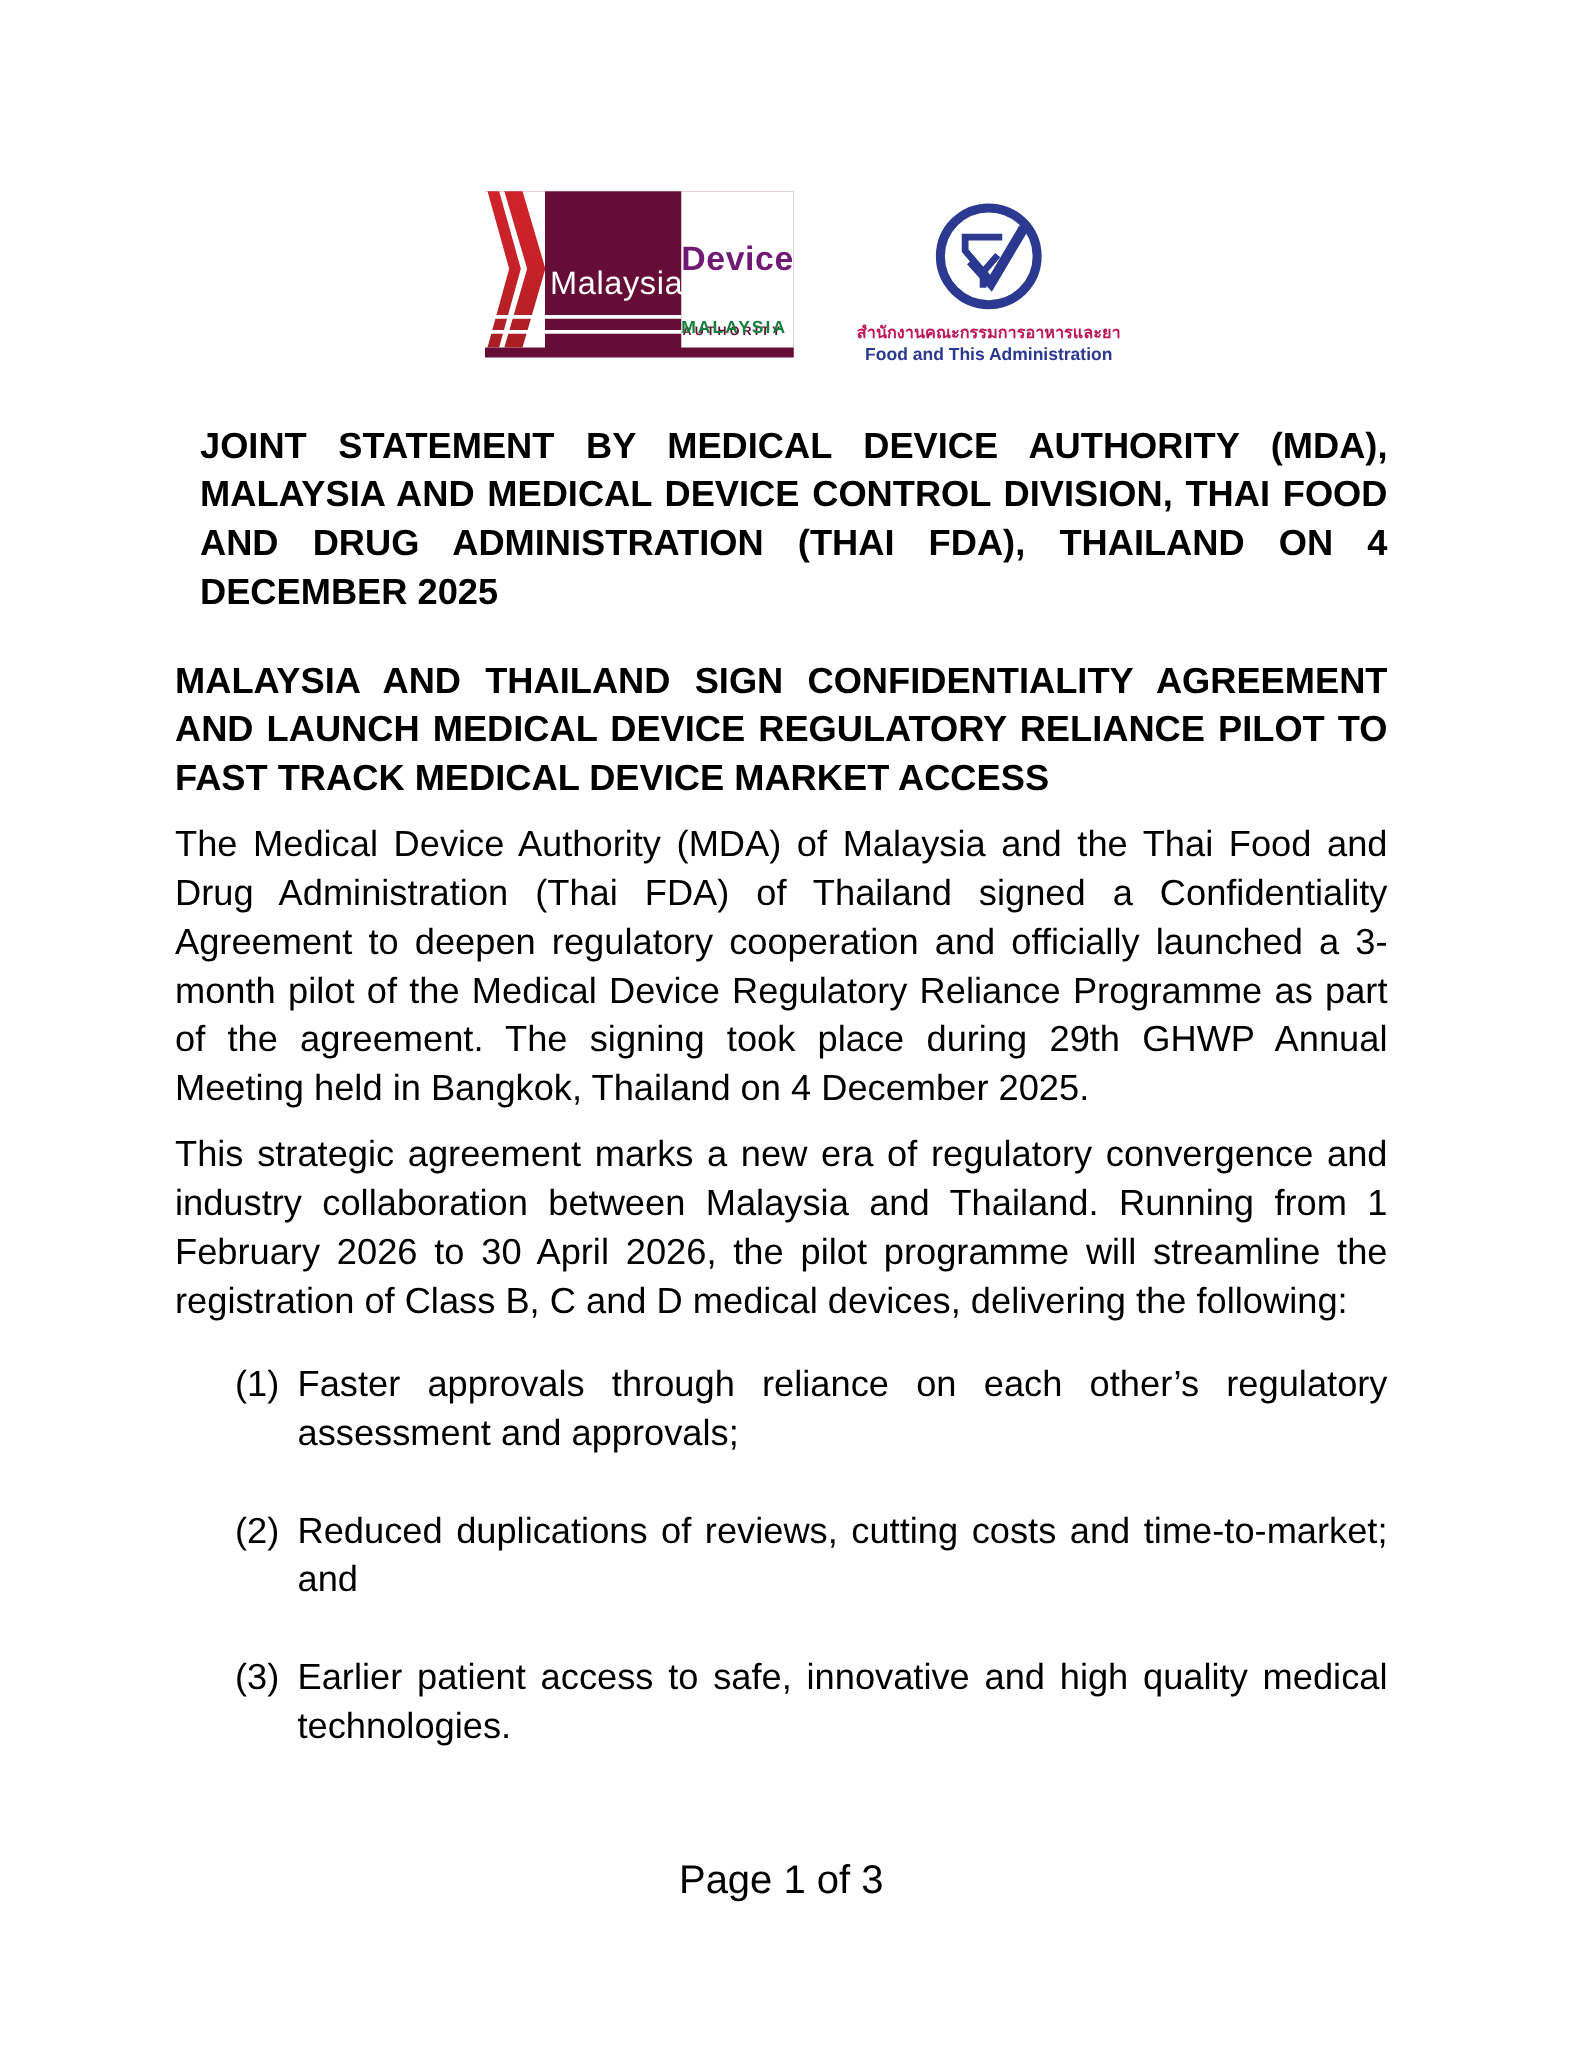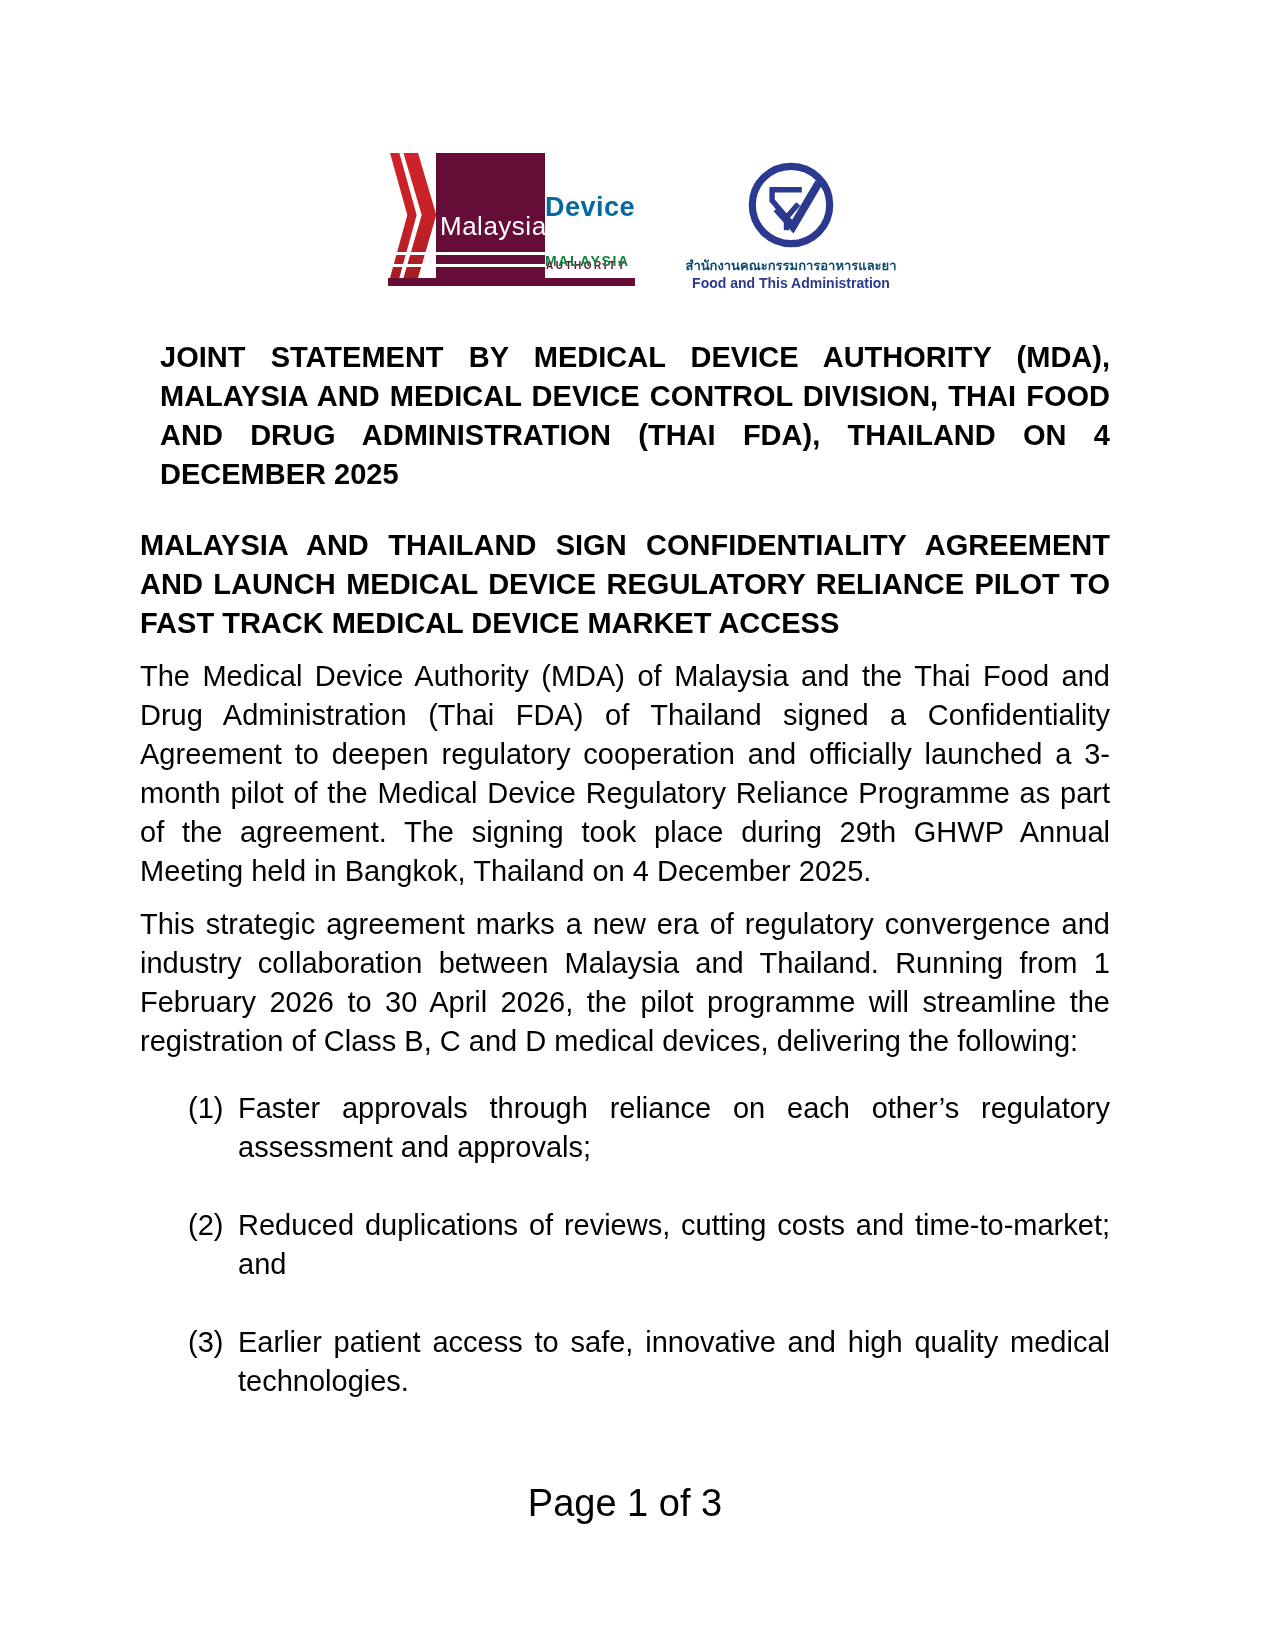--- a/index.html
+++ b/index.html
@@ -23,28 +23,28 @@
   .mda-strip svg{display:block;}
   .mda-medical{
     position:absolute;left:52px;top:60px;
     font-size:26px;font-weight:400;color:#ffffff;letter-spacing:0.5px;line-height:1;
   }
   .mda-lines{
     position:absolute;left:0;top:99px;width:157px;height:9px;
     border-top:3px solid #ffffff;border-bottom:3px solid #ffffff;
   }
   .mda-panel{position:absolute;left:157px;top:0;width:90px;height:125px;background:#ffffff;}
-  .mda-device{position:absolute;left:0px;top:40px;font-size:27px;font-weight:700;color:#0369a1;letter-spacing:0.5px;line-height:1.1;}
+  .mda-device{position:absolute;left:0px;top:40px;font-size:27px;font-weight:700;color:#701a75;letter-spacing:0.5px;line-height:1.1;}
   .mda-authority{position:absolute;left:1px;top:80px;font-size:10px;font-weight:700;color:#650D36;letter-spacing:2.5px;line-height:1;margin-top:28px;}
   .mda-malaysia{position:absolute;left:0px;top:101px;font-size:14px;font-weight:700;color:#15803d;letter-spacing:1.6px;line-height:1;}
 
   
   .fda{margin-left:56px;width:200px;display:flex;flex-direction:column;align-items:center;padding-top:7px;flex:none;}
   .fda-emblem{display:block;}
-  .fda-thai{margin-top:9px;font-size:13px;font-weight:700;color:#0c4a6e;line-height:1.1;white-space:nowrap;}
+  .fda-thai{margin-top:9px;font-size:13px;font-weight:700;color:#be185d;line-height:1.1;white-space:nowrap;}
   .fda-eng{margin-top:2px;font-size:14px;font-weight:700;color:#2B3990;line-height:1.2;white-space:nowrap;}
 
   
   .h-block{
     font-size:29px;font-weight:700;line-height:39px;
     text-align:justify;
   }
   .h1{margin-top:46px;margin-left:20px;}
   .h2{margin-top:32px;}
   .para{
@@ -57,21 +57,21 @@
     position:relative;
     padding-left:98px;
     font-size:29px;line-height:39px;
     text-align:justify;
   }
   .list-item + .list-item{margin-top:39px;}
   .list-marker{position:absolute;left:48px;top:0;}
 
   .footer{
     position:absolute;top:1486px;left:140px;width:970px;
-    text-align:center;font-size:38px;line-height:34px;
+    text-align:center;font-size:32px;line-height:34px;
   }
 </style>
 </head>
 <body>
 
 <div class="page">
   <div class="content">
 
     <div class="logos">
 

